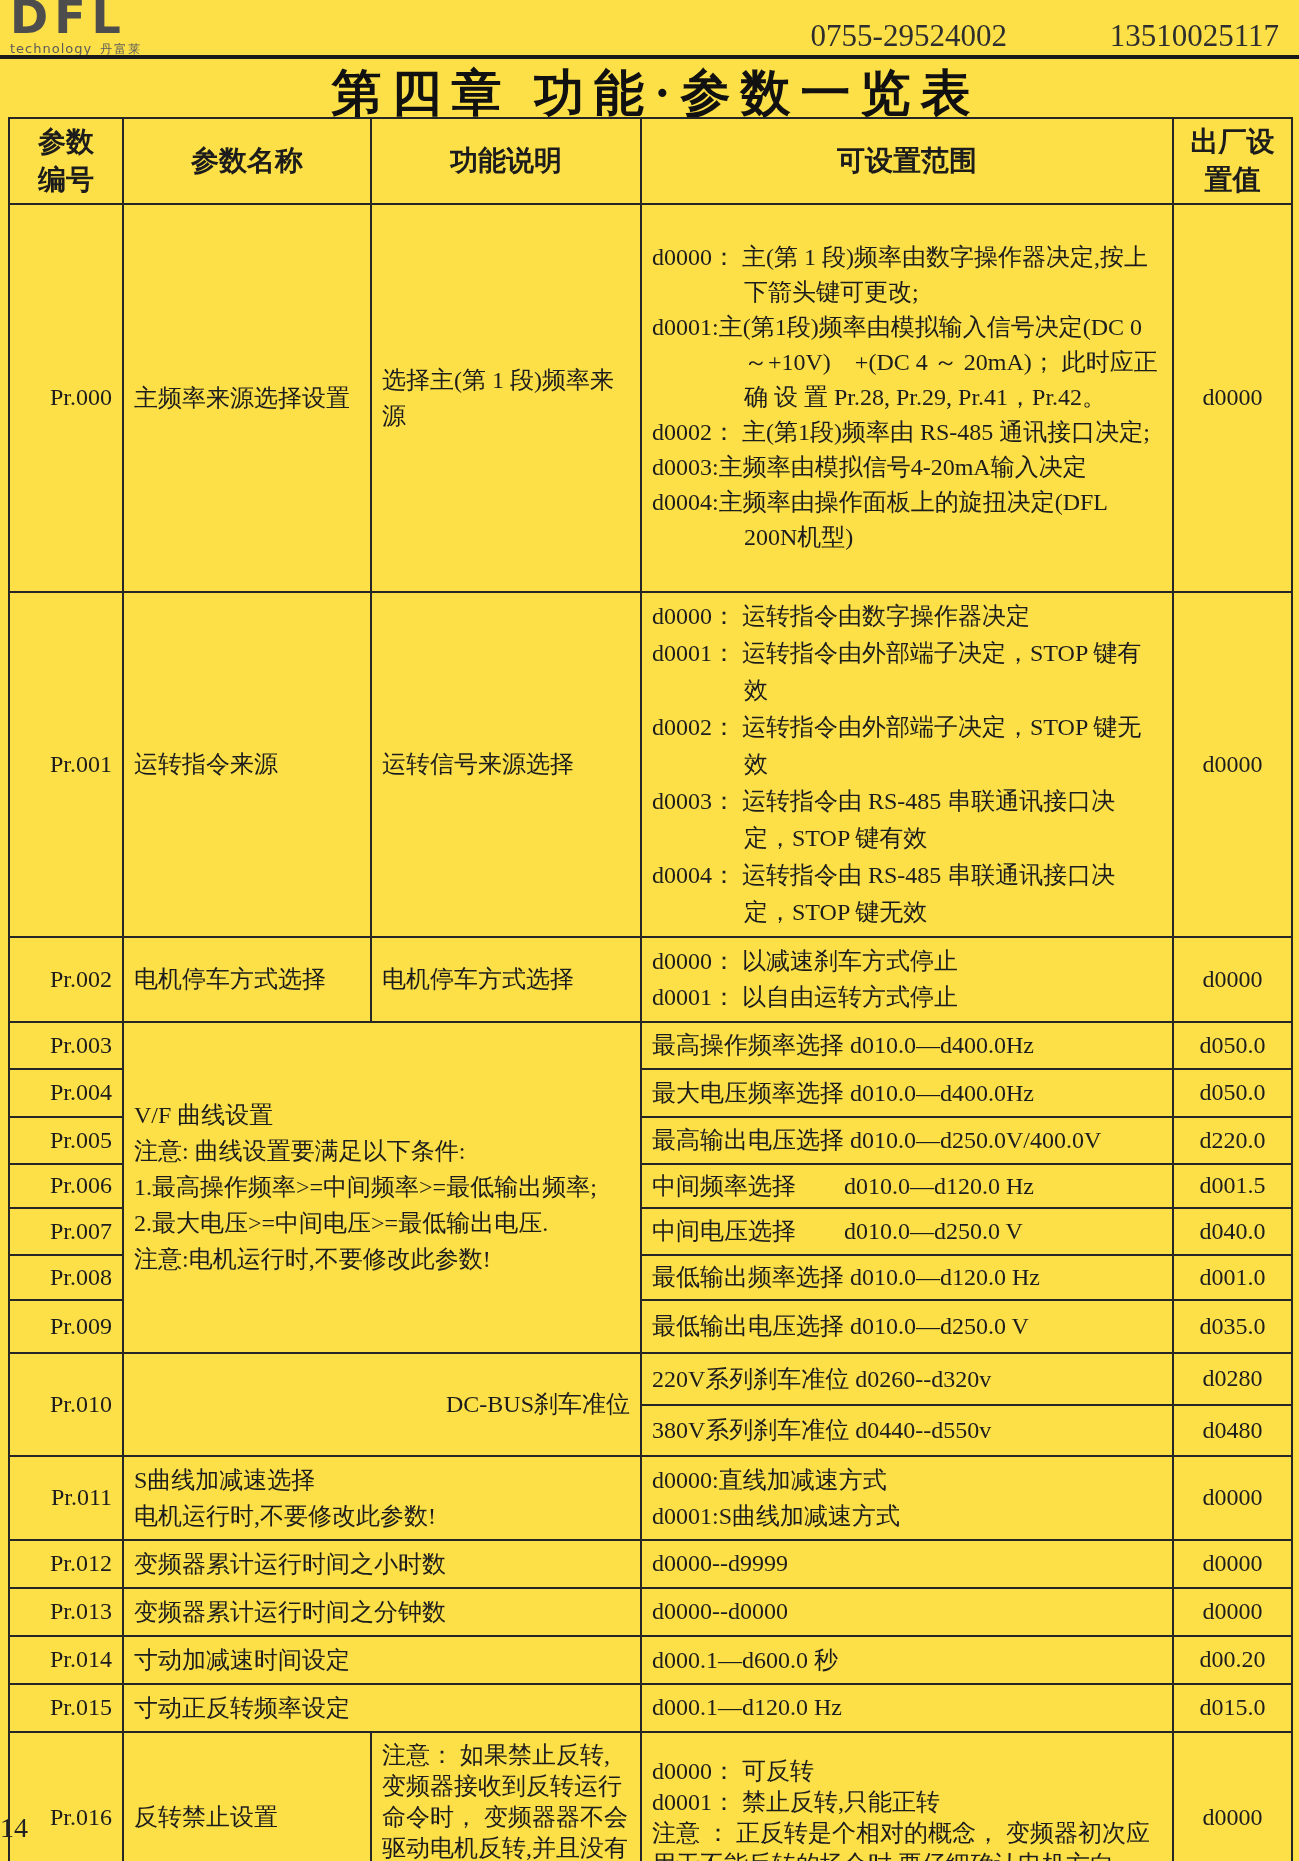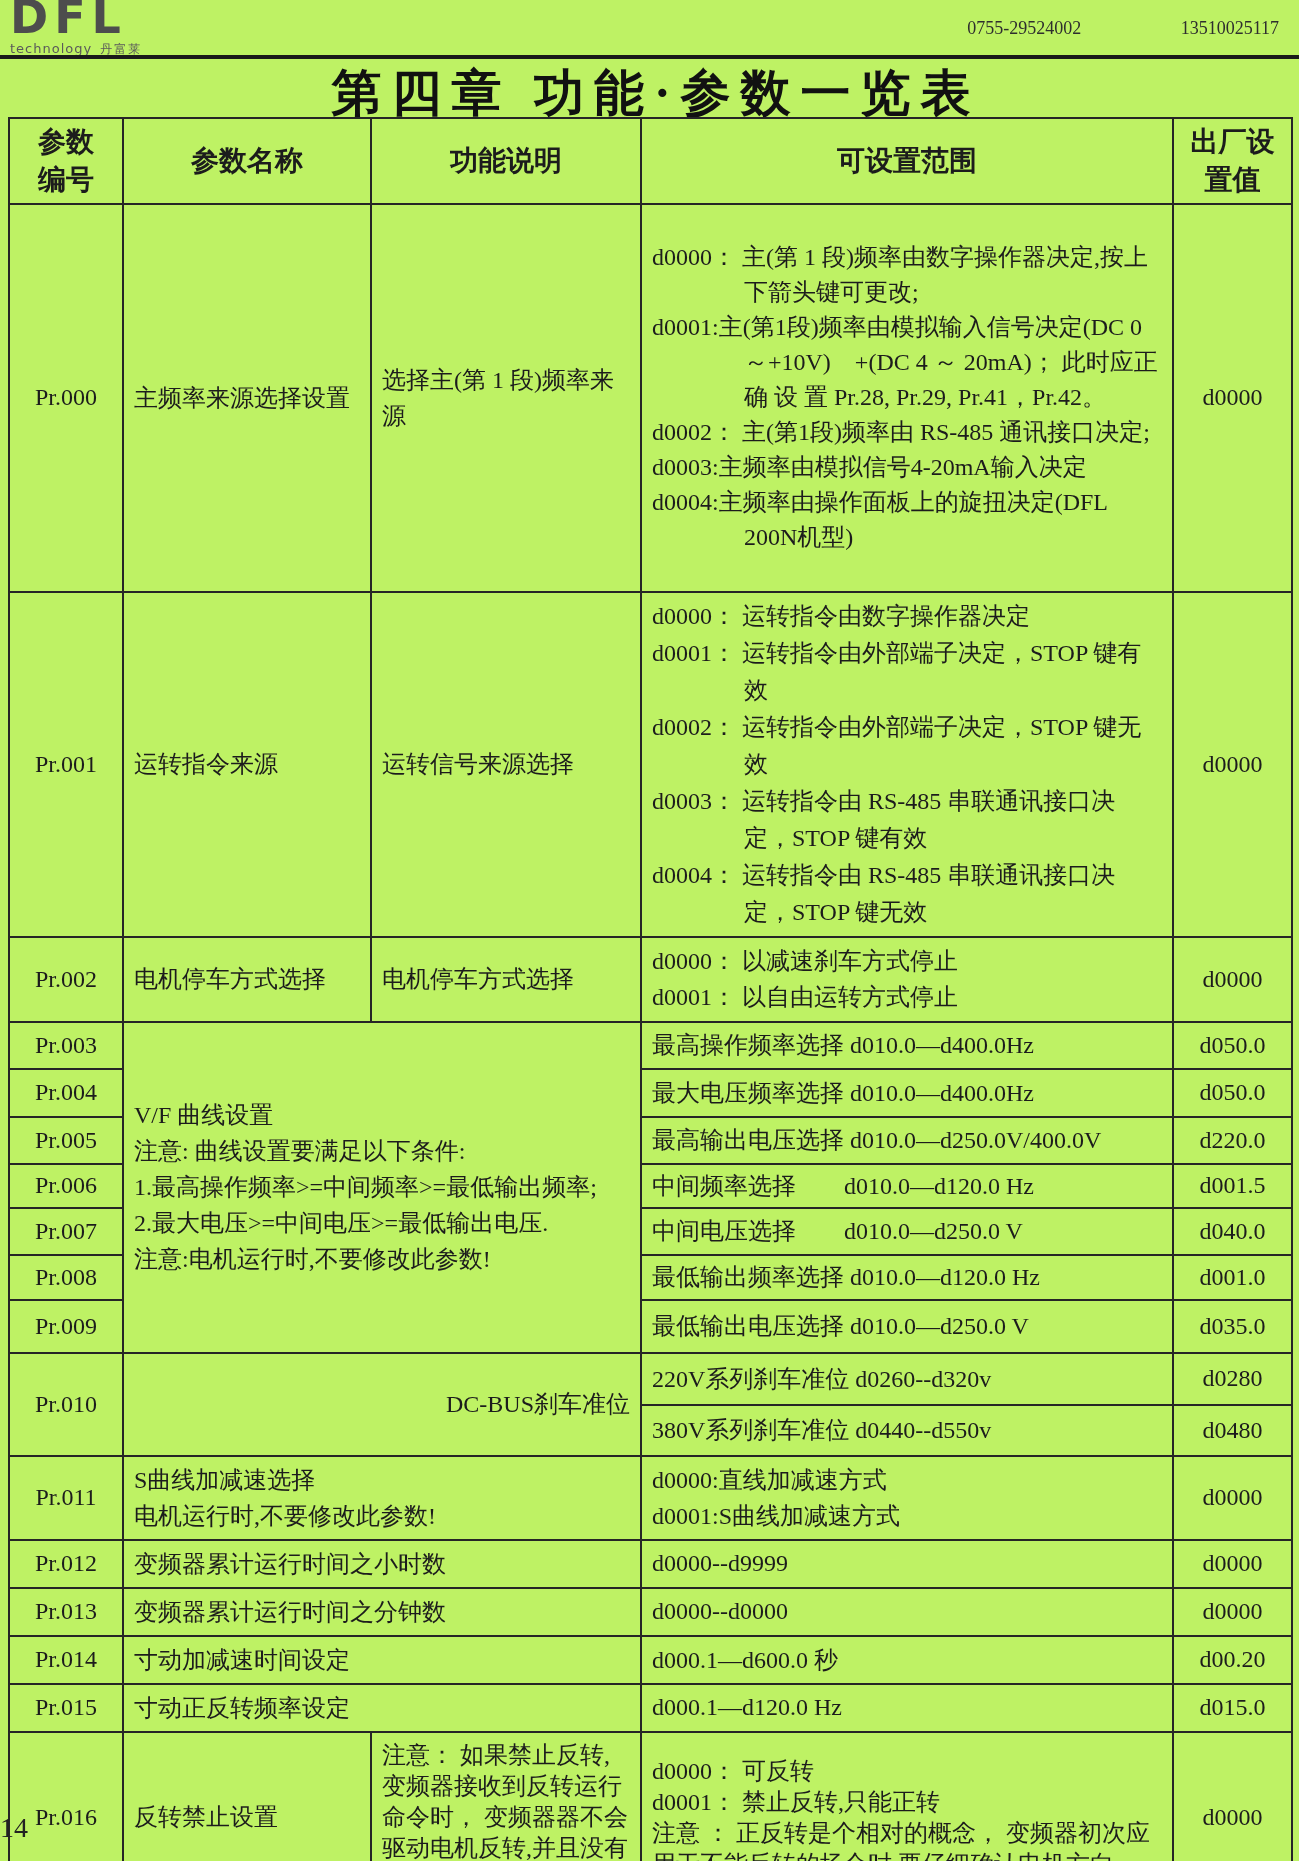--- a/index.html
+++ b/index.html
@@ -1,34 +1,34 @@
 <!DOCTYPE html>
 <html><head>
 <meta charset="utf-8">
 <style>
   * { margin:0; padding:0; box-sizing:border-box; }
   html,body { background:#ffffff; }
   .page {
     position:relative;
     width:1299px; height:1861px;
-    background:#bef264;
+    background:#fde047;
     color:#1c1c1c;
     font-family:"Liberation Serif","DejaVu Serif",serif;
     overflow:hidden;
   }
   
   .logo { position:absolute; top:-6px; left:10px; line-height:1; }
   .logo-brand {
     font-family:"DejaVu Sans","Liberation Sans",sans-serif;
     font-weight:bold; font-size:46px; letter-spacing:6px; color:#4d4d4d;
   }
   .logo-sub { margin-top:2px; font-family:"DejaVu Sans","Liberation Sans",sans-serif;
     font-size:13px; color:#5a5a5a; letter-spacing:1px; }
   .logo-sub .cn { font-size:12px; letter-spacing:2px; margin-left:8px; }
-  .phones { position:absolute; top:18px; right:20px; font-size:18px; color:#2e2e2e; }
+  .phones { position:absolute; top:18px; right:20px; font-size:31px; color:#2e2e2e; }
   .phones span { display:inline-block; }
   .phones .p1 { margin-right:95px; }
   .header-rule { position:absolute; top:55px; left:0; width:1299px; height:4px; background:#1a1a1a; }
   .doc-title {
     position:absolute; top:60px; left:0; width:1299px;
     text-align:center; font-size:50px; font-weight:bold;
     letter-spacing:10px; color:#111;
     font-family:"Liberation Serif","DejaVu Serif",serif;
     padding-left:13px;
   }
@@ -45,21 +45,21 @@
   table.params td, table.params th {
     border:2px solid #262626;
     vertical-align:middle;
     font-size:24px; color:#1c1c1c;
     padding:5px 10px;
   }
   table.params th {
     font-size:28px; font-weight:bold; text-align:center;
     white-space:pre-line; line-height:1.35; padding:4px 2px;
   }
-  td.c-num { text-align:center; font-size:24px; }
+  td.c-num { text-align:right; font-size:24px; }
   td.c-name, td.c-func { text-align:left; line-height:1.5; }
   td.c-range { text-align:left; padding-left:13px; }
   td.c-val { text-align:center;margin-top:8px; }
   td.vt { vertical-align:top; padding-top:8px; }
   td.note-cell { vertical-align:top; line-height:38px; padding-top:6px; }
   td.name-center { text-align:right; padding-left:14px; }
   .opt { padding-left:92px; text-indent:-92px; line-height:36px; }
   .line { line-height:36px; }
   tr.r000 .opt { line-height:35px; }
   tr.r001 .opt { line-height:37px; }

